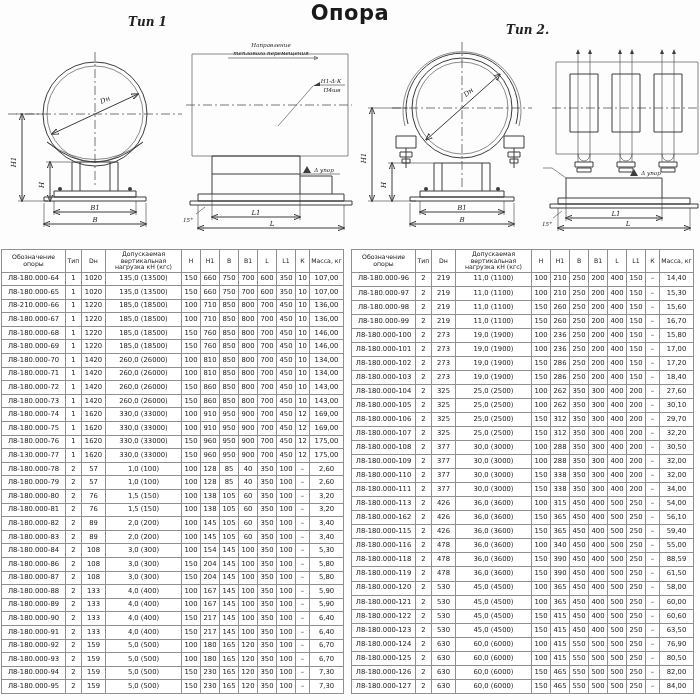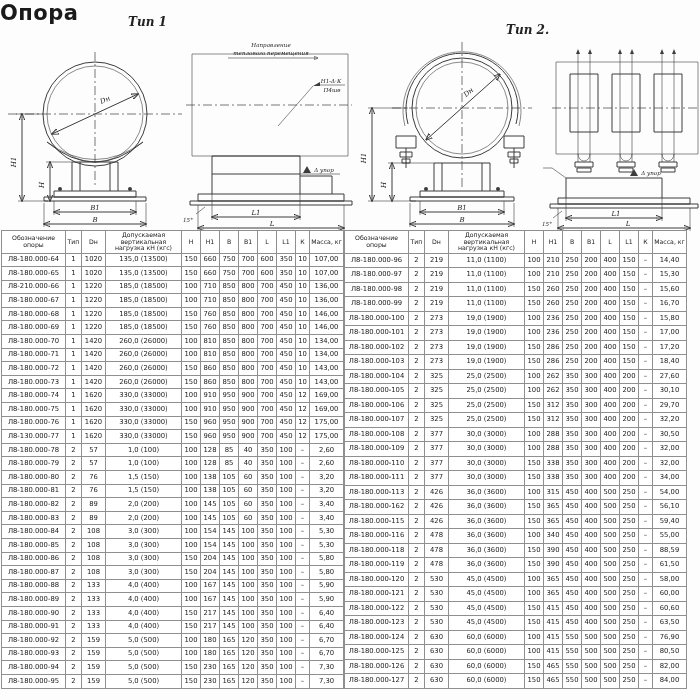--- a/index.html
+++ b/index.html
@@ -1,34 +1,34 @@
 <!DOCTYPE html>
 <html><head>
 <meta charset="utf-8">
 <style>
   html,body{margin:0;padding:0;background:#fff}
   .page{position:relative;width:700px;height:700px;background:#fdfdfd;overflow:hidden;
         font-family:"DejaVu Sans",sans-serif;color:#1a1a1a}
-  .title{position:absolute;top:1px;left:0;width:100%;text-align:left;
+  .title{position:absolute;top:1px;left:0;width:100%;text-align:center;
          font-size:21px;font-weight:bold;letter-spacing:.5px}
   .tip{position:absolute;font-family:"DejaVu Serif",serif;font-style:italic;
        font-weight:bold;font-size:12px;color:#222}
   #tip1{top:15px;left:128px}
   #tip2{top:23px;left:506px}
   svg.draw{position:absolute;top:36px;left:0}
   svg.draw *{vector-effect:non-scaling-stroke}
   svg.draw path,svg.draw line,svg.draw rect,svg.draw circle,svg.draw polyline
       {fill:none;stroke:#3c3c3c;stroke-width:1}
   svg.draw .thin{stroke-width:.6}
   svg.draw .cl{stroke-dasharray:9 3 2 3;stroke-width:.7}
   svg.draw .fil{fill:#3c3c3c;stroke:none}
   svg.draw text{font-family:"DejaVu Serif",serif;font-style:italic;font-size:7px;
                 fill:#222;stroke:none}
   svg.draw text.sm{font-size:5.6px}
-  .tables{position:absolute;top:230px;left:1px;display:flex;}
+  .tables{position:absolute;top:249px;left:1px;display:flex;gap:7px}
   table{border-collapse:collapse;table-layout:fixed;background:#fff;font-size:6.8px}
   th,td{border:1px solid #8f8f8f;text-align:center;vertical-align:middle;
         padding:0 1px;height:12.6px;line-height:1.05;overflow:hidden;white-space:nowrap}
   th{font-weight:normal;font-size:6.2px;white-space:normal;height:auto;padding:1px}
   col.c1{width:64px} col.c2{width:16px} col.c3{width:24px} col.c4{width:76px}
   col.c5{width:19px} col.c6{width:19px} col.c7{width:19px} col.c8{width:19px}
   col.c9{width:19px} col.c10{width:19px} col.c11{width:14px} col.c12{width:34px}
 </style>
 </head>
 <body>
@@ -490,34 +490,20 @@
             <td>100</td>
             <td>154</td>
             <td>145</td>
             <td>100</td>
             <td>350</td>
             <td>100</td>
             <td>–</td>
             <td>5,30</td>
           </tr>
           <tr>
-            <td>Л8-180.000-85</td>
-            <td>2</td>
-            <td>108</td>
-            <td>3,0 (300)</td>
-            <td>100</td>
-            <td>154</td>
-            <td>145</td>
-            <td>100</td>
-            <td>350</td>
-            <td>100</td>
-            <td>–</td>
-            <td>5,30</td>
-          </tr>
-          <tr>
             <td>Л8-180.000-86</td>
             <td>2</td>
             <td>108</td>
             <td>3,0 (300)</td>
             <td>150</td>
             <td>204</td>
             <td>145</td>
             <td>100</td>
             <td>350</td>
             <td>100</td>

